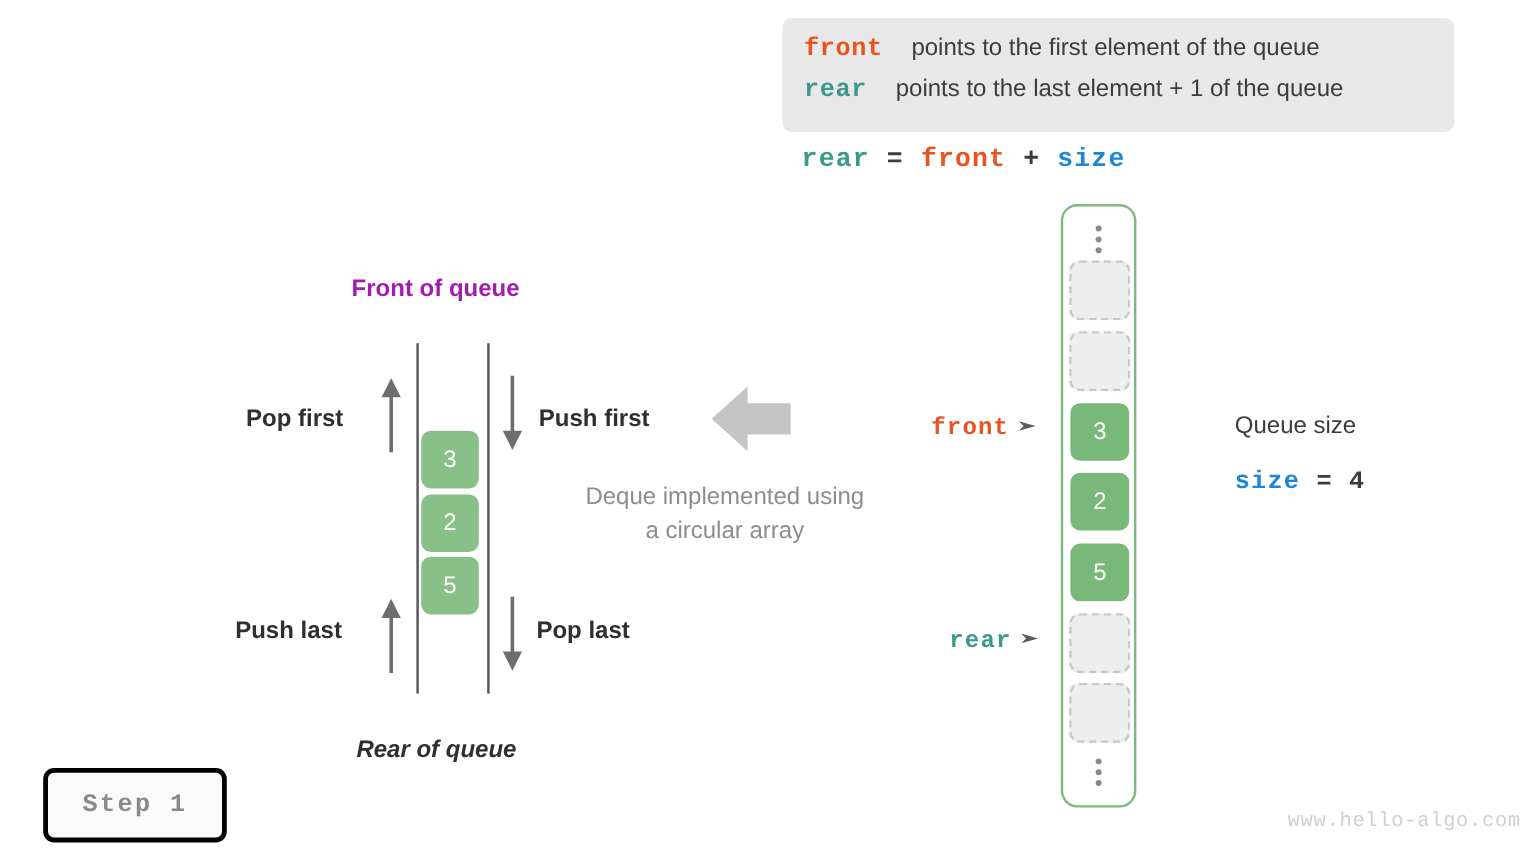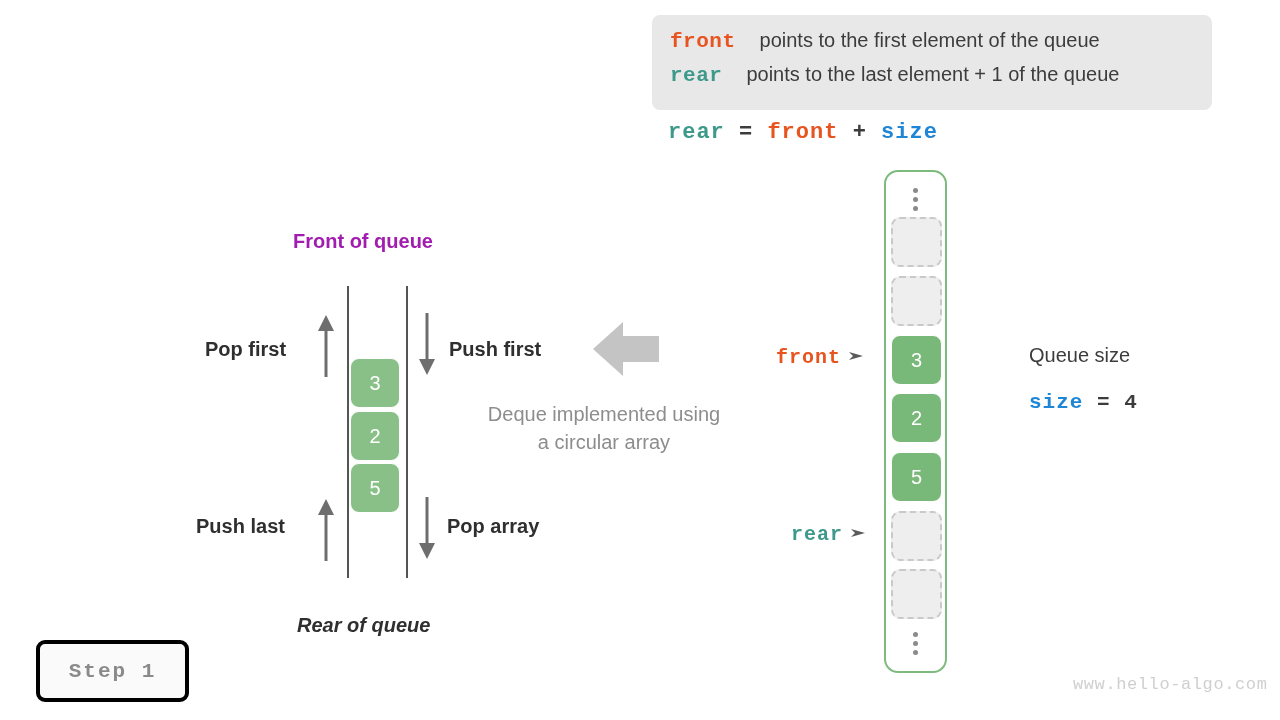--- a/index.html
+++ b/index.html
@@ -277,21 +277,21 @@
 <div class="abs rail" id="rail-left"></div>
 <div class="abs rail" id="rail-right"></div>
 
 <div class="abs deque-cell" style="top:358px">3</div>
 <div class="abs deque-cell" style="top:411px">2</div>
 <div class="abs deque-cell" style="top:463px">5</div>
 
 <div class="abs op-label" id="pop-first-label">Pop first</div>
 <div class="abs op-label" id="push-first-label">Push first</div>
 <div class="abs op-label" id="push-last-label">Push last</div>
-<div class="abs op-label" id="pop-last-label">Pop array</div>
+<div class="abs op-label" id="pop-last-label">Pop last</div>
 
 <svg class="abs op-arrow" id="pop-first-arrow" viewBox="0 0 22 64">
   <path d="M11 64 L11 14" stroke="#6e6e6e" stroke-width="3" fill="none"></path>
   <path d="M11 2 L19 18 L3 18 Z" fill="#6e6e6e"></path>
 </svg>
 <svg class="abs op-arrow" id="push-first-arrow" viewBox="0 0 22 64">
   <path d="M11 0 L11 50" stroke="#6e6e6e" stroke-width="3" fill="none"></path>
   <path d="M11 62 L19 46 L3 46 Z" fill="#6e6e6e"></path>
 </svg>
 <svg class="abs op-arrow" id="push-last-arrow" viewBox="0 0 22 64">

